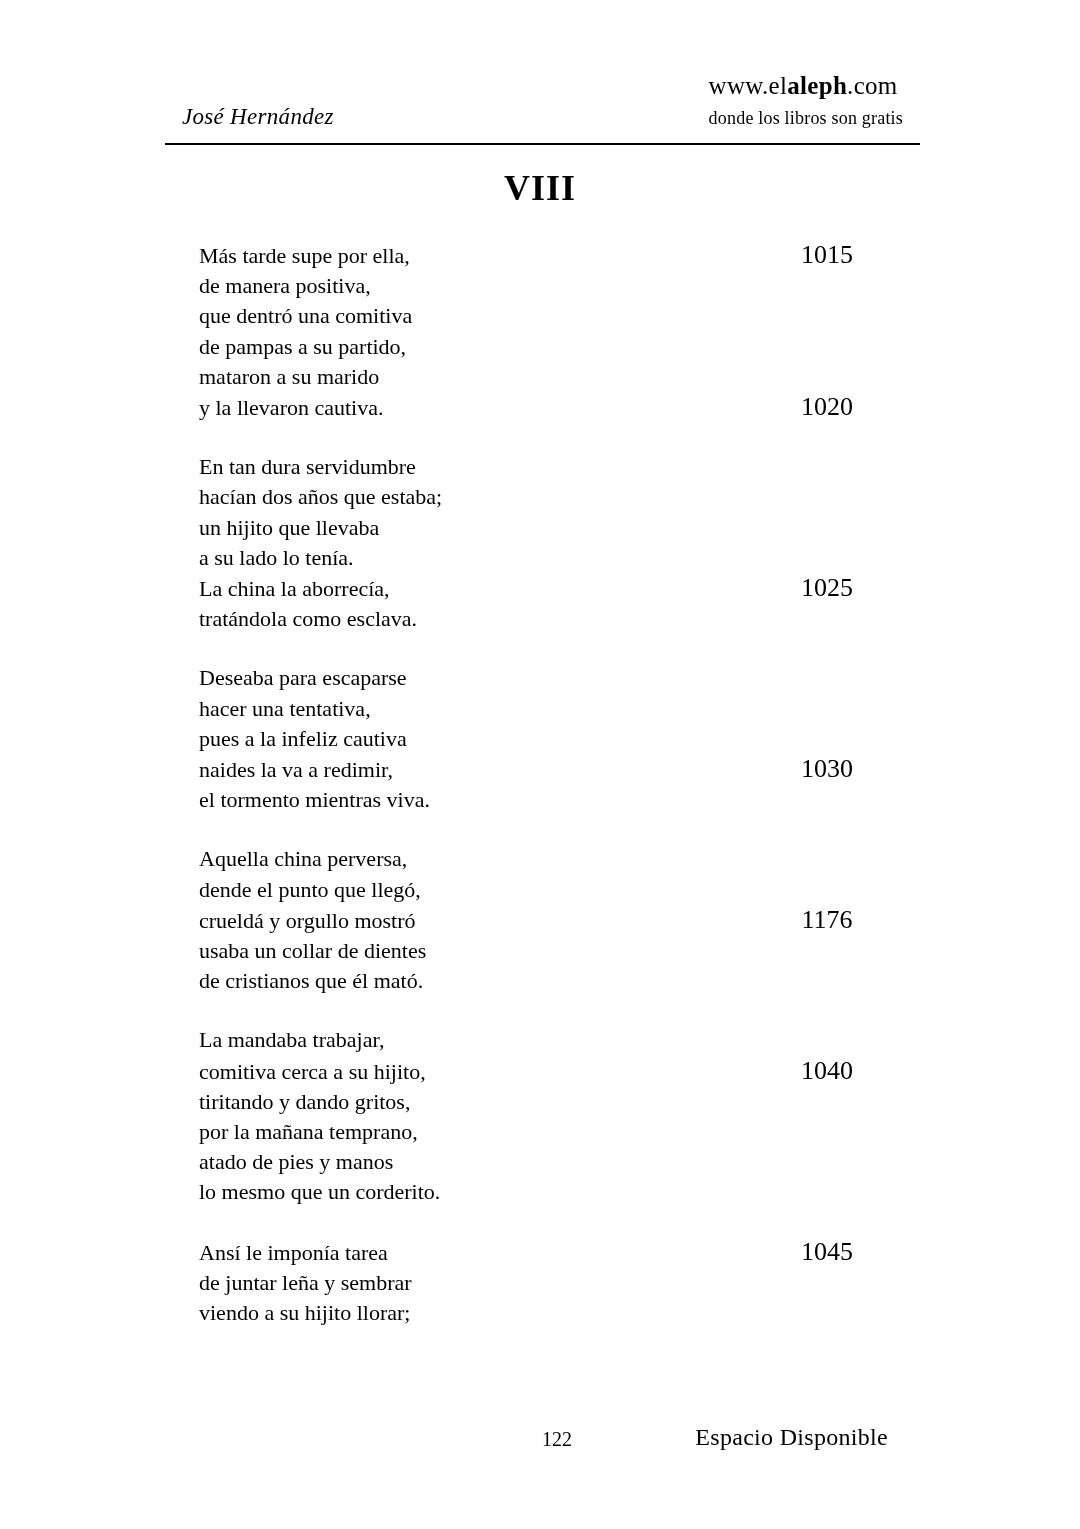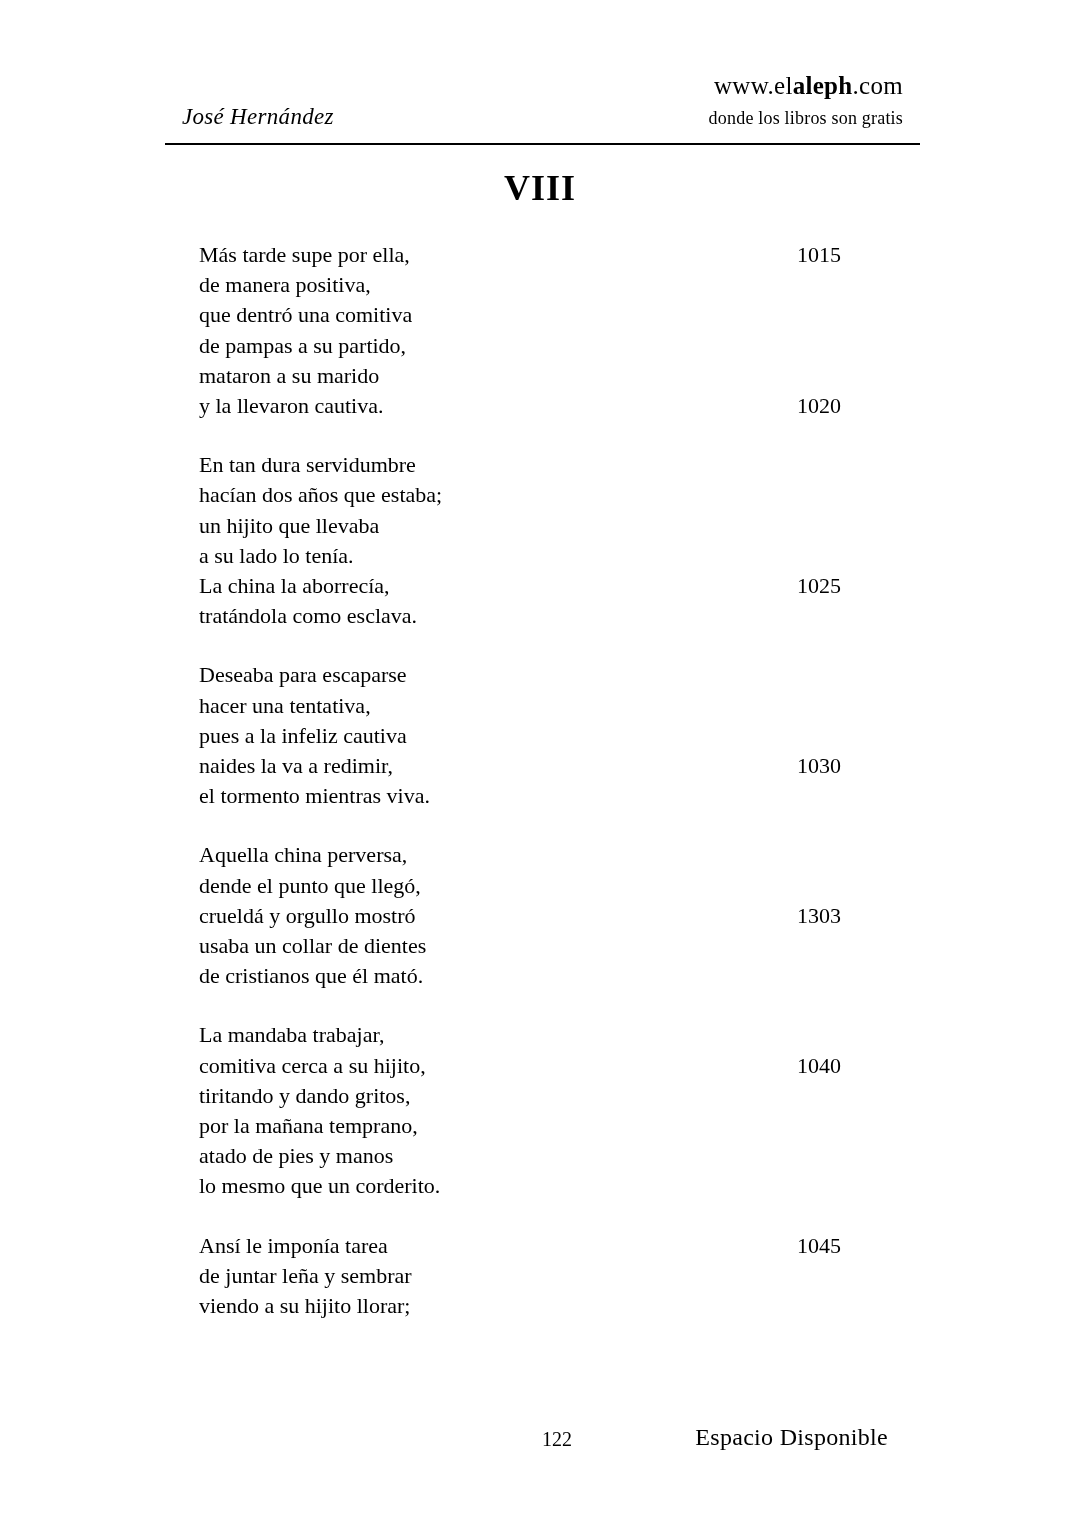--- a/index.html
+++ b/index.html
@@ -22,21 +22,20 @@
     left: 182px;
     top: 104px;
     font-style: italic;
     font-size: 23px;
     letter-spacing: 0.3px;
   }
   .header-right {
     position: absolute;
     right: 177px;
     top: 72px;
-    text-align: right;
   }
   .header-site {
     font-size: 25px;
     letter-spacing: 0.3px;
   }
   .header-site .bold { font-weight: bold; }
   .header-tagline {
     font-size: 18px;
     margin-top: 8px;
     letter-spacing: 0.2px;
@@ -70,22 +69,22 @@
   .line {
     display: flex;
     justify-content: space-between;
     align-items: baseline;
     font-size: 22px;
     line-height: 30.2px;
     white-space: nowrap;
     margin-left: 16px;
   }
   .line .num {
-    font-size: 22px;
-    text-align: left;
+    font-size: 26px;
+    text-align: center;
     min-width: 60px;
   }
   .footer-pagenum {
     position: absolute;
     left: 542px;
     top: 1428px;
     font-size: 20px;
   }
   .footer-watermark {
     position: absolute;
@@ -190,21 +189,21 @@
         <div class="line">
           <span class="text">Aquella china perversa,</span>
           <span class="num"></span>
         </div>
         <div class="line">
           <span class="text">dende el punto que llegó,</span>
           <span class="num"></span>
         </div>
         <div class="line">
           <span class="text">crueldá y orgullo mostró</span>
-          <span class="num">1303</span>
+          <span class="num">1176</span>
         </div>
         <div class="line">
           <span class="text">usaba un collar de dientes</span>
           <span class="num"></span>
         </div>
         <div class="line">
           <span class="text">de cristianos que él mató.</span>
           <span class="num"></span>
         </div>
       </div>

